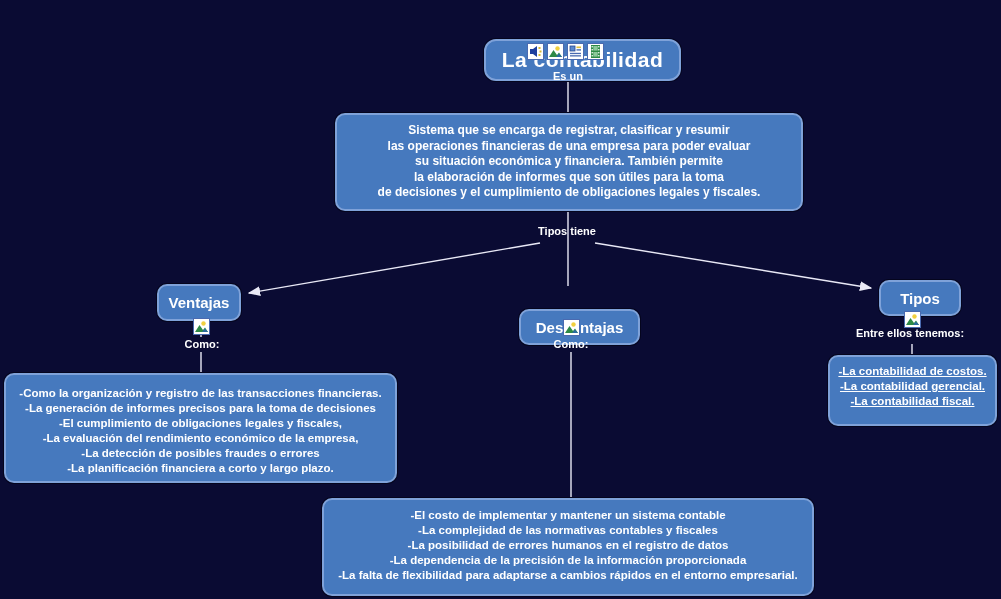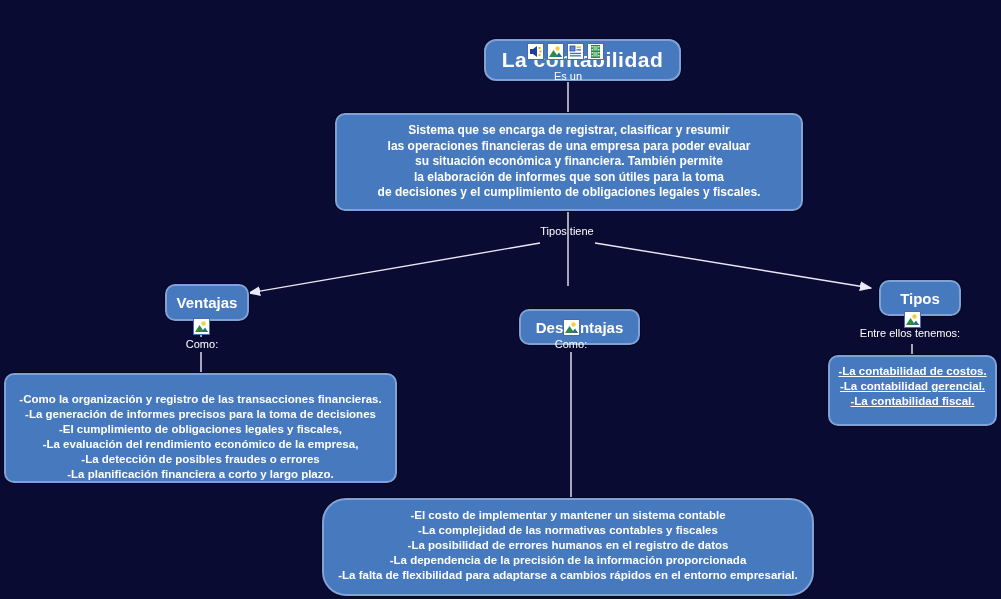--- a/index.html
+++ b/index.html
@@ -30,21 +30,21 @@
   }
   .title-node{border-radius:12px;font-size:21px;letter-spacing:.5px;}
   .concept-node{font-size:15px;}
   .list-node{
     align-items:flex-start;
     font-size:11.5px;line-height:15px;white-space:pre-line;
   }
   .def-node{font-size:12px;line-height:15.5px;white-space:pre-line;}
   .link-label{
     position:absolute;transform:translateX(-50%);
-    font-size:11px;font-weight:normal;white-space:nowrap;color:var(--text);
+    font-size:11px;font-weight:bold;white-space:nowrap;color:var(--text);
   }
   .icon-row{position:absolute;display:flex;gap:3px;}
   .res-icon{display:block;width:17px;height:17px;cursor:pointer;}
   .icon-abs{position:absolute;width:17px;height:17px;}
 </style>
 </head>
 <body>
 
 <div class="canvas">
 
@@ -118,54 +118,54 @@
   <div class="node def-node" style="left:335px;top:113px;width:468px;height:98px;">
     <span>Sistema que se encarga de registrar, clasificar y resumir
 las operaciones financieras de una empresa para poder evaluar
 su situación económica y financiera. También permite
 la elaboración de informes que son útiles para la toma
 de decisiones y el cumplimiento de obligaciones legales y fiscales.</span>
   </div>
 
   <div class="link-label" style="left:567px;top:225px;">Tipos tiene</div>
 
-  <div class="node concept-node" style="left:157px;top:284px;width:84px;height:37px;margin-left:8px;">
+  <div class="node concept-node" style="left:157px;top:284px;width:84px;height:37px;">
     <span>Ventajas</span>
   </div>
   <span class="icon-abs res-icon" style="left:193px;top:318px;">
     <svg width="17" height="17" viewBox="0 0 17 17">
       <rect x="0.5" y="0.5" width="16" height="16" fill="#ffffff" stroke="#4a6ab0"></rect>
       <circle cx="10.5" cy="5.5" r="2.2" fill="#f0d040"></circle>
       <polygon points="2,14 6.5,7 10,12 12,9.5 15,14" fill="#2e8a46"></polygon>
       <polygon points="9,14 12,10.5 15,14" fill="#2a6aa0"></polygon>
     </svg>
   </span>
   <div class="link-label" style="left:202px;top:338px;">Como:</div>
-  <div class="node list-node" style="left:4px;top:373px;width:393px;height:110px;padding-top:17px;">
+  <div class="node list-node" style="left:4px;top:373px;width:393px;height:110px;padding-top:11px;">
     <span style="width:100%;">-Como la organización y registro de las transacciones financieras.
 -La generación de informes precisos para la toma de decisiones
 -El cumplimiento de obligaciones legales y fiscales,
 -La evaluación del rendimiento económico de la empresa,
 -La detección de posibles fraudes o errores
 -La planificación financiera a corto y largo plazo.</span>
   </div>
 
   <div class="node concept-node" style="left:519px;top:301px;width:121px;height:36px;margin-top:8px;">
     <span>Desventajas</span>
   </div>
   <span class="icon-abs res-icon" style="left:563px;top:319px;">
     <svg width="17" height="17" viewBox="0 0 17 17">
       <rect x="0.5" y="0.5" width="16" height="16" fill="#ffffff" stroke="#4a6ab0"></rect>
       <circle cx="10.5" cy="5.5" r="2.2" fill="#f0d040"></circle>
       <polygon points="2,14 6.5,7 10,12 12,9.5 15,14" fill="#2e8a46"></polygon>
       <polygon points="9,14 12,10.5 15,14" fill="#2a6aa0"></polygon>
     </svg>
   </span>
   <div class="link-label" style="left:571px;top:338px;">Como:</div>
-  <div class="node list-node" style="left:322px;top:498px;width:492px;height:98px;padding-top:8px;border-radius:24px;">
+  <div class="node list-node" style="left:322px;top:498px;width:492px;height:98px;padding-top:8px;">
     <span style="width:100%;">-El costo de implementar y mantener un sistema contable
 -La complejidad de las normativas contables y fiscales
 -La posibilidad de errores humanos en el registro de datos
 -La dependencia de la precisión de la información proporcionada
 -La falta de flexibilidad para adaptarse a cambios rápidos en el entorno empresarial.</span>
   </div>
 
   <div class="node concept-node" style="left:879px;top:280px;width:82px;height:36px;">
     <span>Tipos</span>
   </div>

